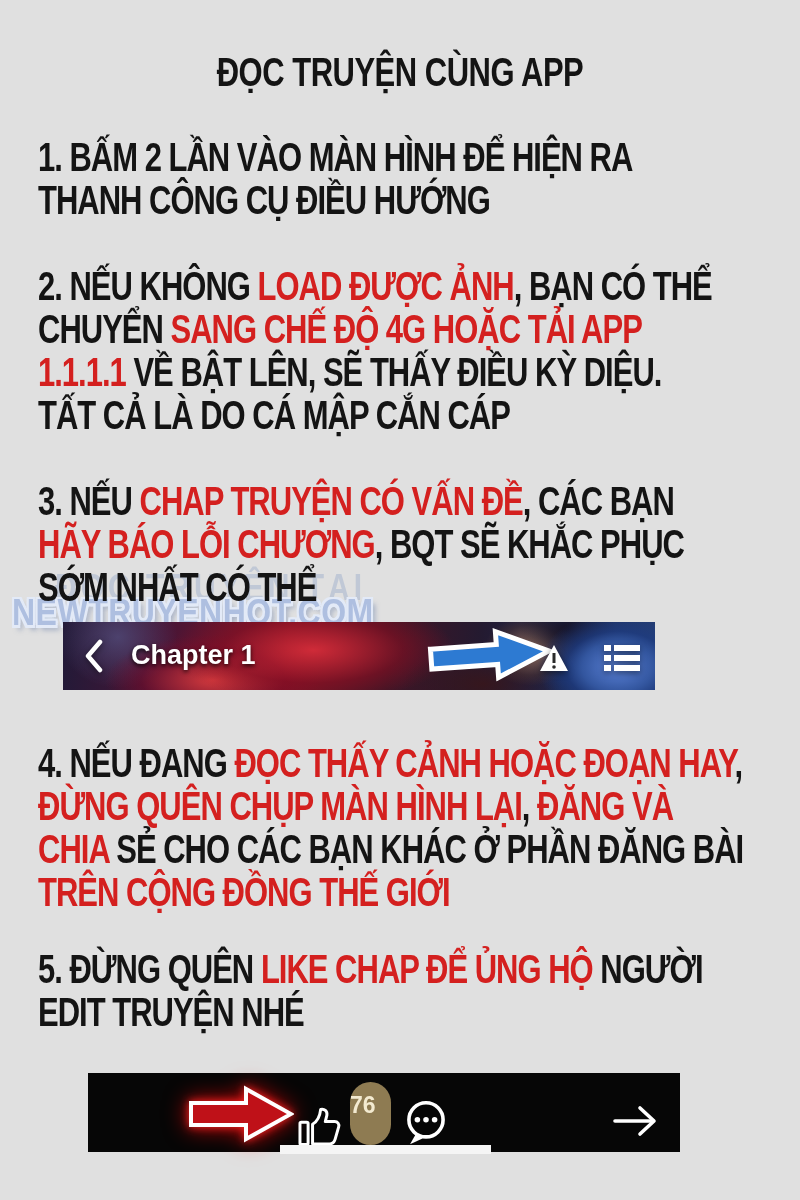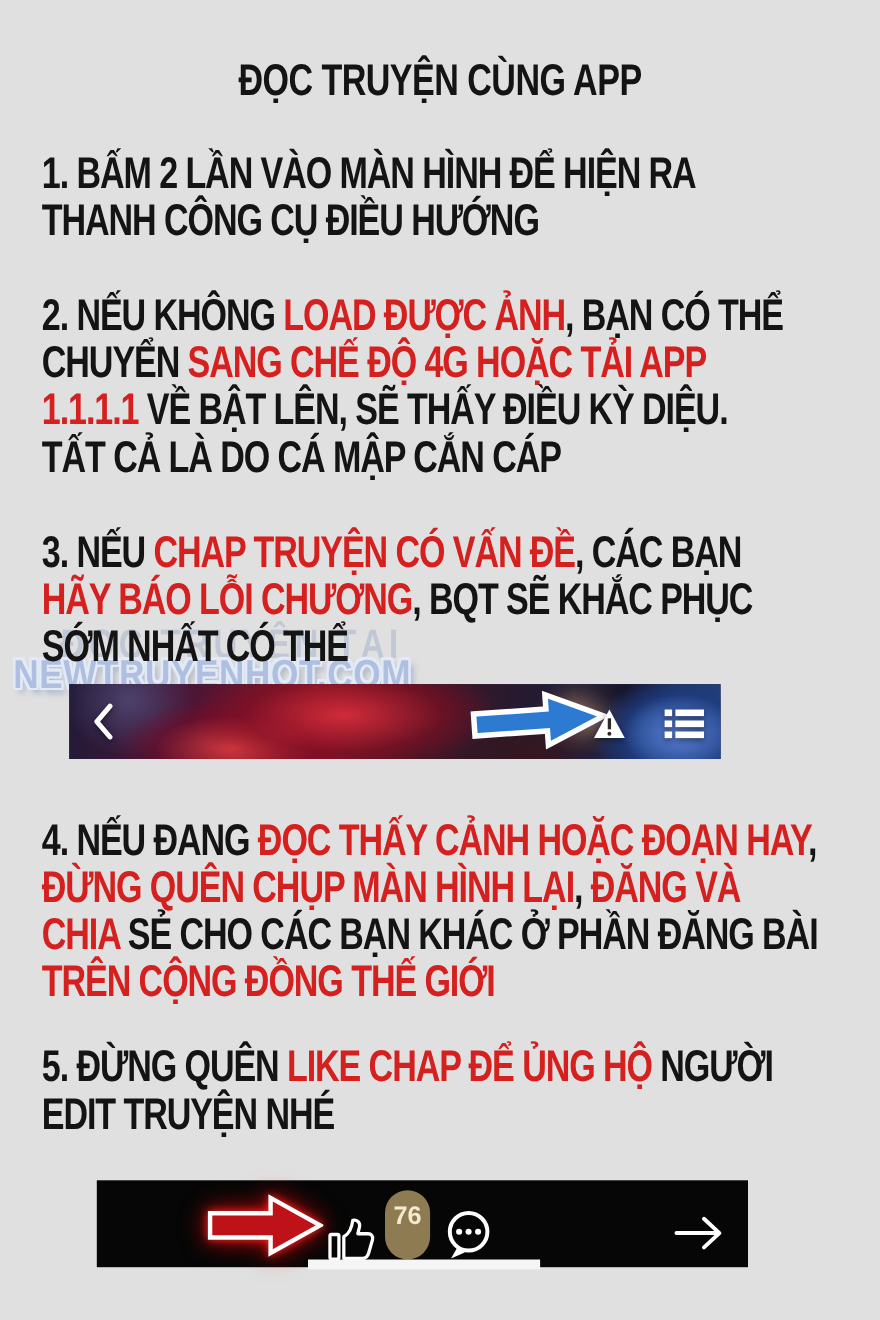--- a/index.html
+++ b/index.html
@@ -55,21 +55,21 @@
     left:68px;top:18px;font-size:27px;font-weight:700;color:#ffffff;
     text-shadow:0 2px 4px rgba(0,0,0,0.8);white-space:pre;
   }
   
   .action-bar{
     left:88px;top:1073px;width:592px;height:79px;z-index:5;
     background:#060606;
   }
   .like-badge{
     left:262px;top:9px;width:41px;height:63px;border-radius:21px;
-    background:#8e7b52;display:flex;align-items:center;justify-content:center;
+    background:#8e7b52;display:flex;align-items:center;justify-content:flex-start;
   }
   .like-badge span{
     font-size:23px;font-weight:700;color:#f3ead0;transform:translateY(-8px);
   }
   .bottom-strip{
     left:192px;top:72px;width:211px;height:9px;background:#f5f5f5;
   }
   .glow-red{
     filter:drop-shadow(0 0 4px rgba(255,40,40,0.95)) drop-shadow(0 0 11px rgba(255,0,0,0.75));
   }
@@ -92,20 +92,21 @@
 </span><span class="r">HÃY BÁO LỖI CHƯƠNG</span><span class="k">, BQT SẼ KHẮC PHỤC
 SỚM NHẤT CÓ THỂ</span></div>
 
 <div class="abs wm-faint">ĐỌC TRUYỆN TẠI</div>
 <div class="abs wm-site">NEWTRUYENHOT.COM</div>
 
 <div class="abs reader-bar">
   <svg class="abs shadow-dk" style="left:20px;top:17px;" width="22" height="34" viewBox="0 0 22 34">
     <polyline points="17,3 5,17 17,31" fill="none" stroke="#ffffff" stroke-width="4.5" stroke-linecap="round" stroke-linejoin="round"></polyline>
   </svg>
+  <div class="abs chapter-label">Chapter 1</div>
   <svg class="abs" style="left:364px;top:6px;transform:rotate(-4deg);" width="126" height="54" viewBox="0 0 126 54">
     <polygon points="4,17 70,17 70,4 122,27 70,50 70,37 4,37" fill="#2d7ad2" stroke="#ffffff" stroke-width="5" stroke-linejoin="miter"></polygon>
   </svg>
   <svg class="abs shadow-dk" style="left:476px;top:22px;" width="30" height="29" viewBox="0 0 30 29">
     <polygon points="15,1 29,27 1,27" fill="#ffffff"></polygon>
     <rect x="13.5" y="9" width="3" height="10" fill="#2a2a2a"></rect>
     <circle cx="15" cy="23" r="1.8" fill="#2a2a2a"></circle>
   </svg>
   <svg class="abs shadow-dk" style="left:541px;top:22px;" width="36" height="28" viewBox="0 0 36 28">
     <rect x="0" y="1" width="7" height="6" fill="#ffffff"></rect>

